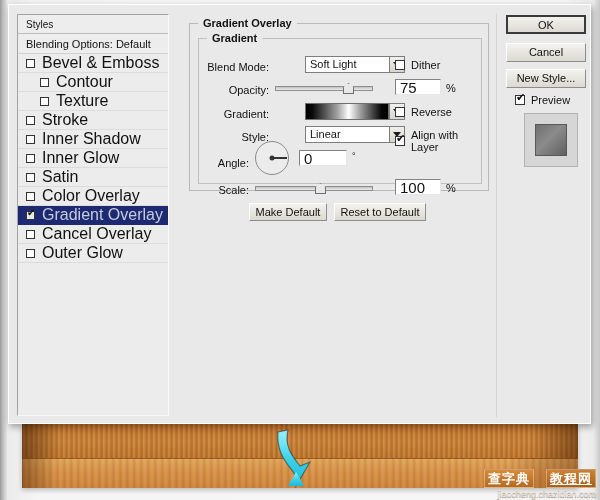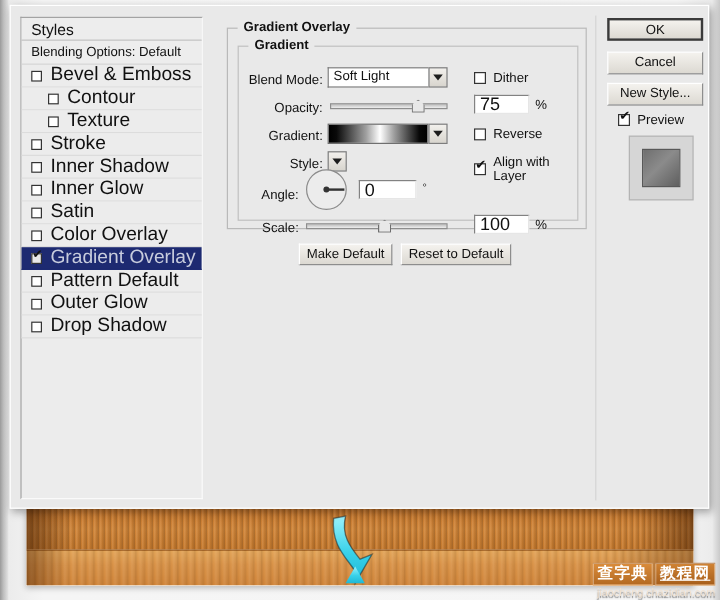--- a/index.html
+++ b/index.html
@@ -72,21 +72,21 @@
     position: absolute; right: 0; top: 34px; width: 70px; height: 30px;
     background: linear-gradient(270deg, rgba(70,30,0,.35), rgba(70,30,0,0));
   }
 
   
   #watermark {
     position: absolute; right: 4px; bottom: 1px;
     text-align: right; line-height: 1;
     pointer-events: none;
   }
-  .wm-row { display: flex; align-items: stretch; gap: 2px; justify-content: flex-end; }
+  .wm-row { display: flex; align-items: stretch; gap: 12px; justify-content: flex-end; }
   .wm-box {
     background: linear-gradient(180deg,#d98b3a,#b46a22);
     color: #fff; font-size: 13px; font-weight: bold;
     padding: 2px 3px; letter-spacing: 1px;
     font-family: "DejaVu Sans", sans-serif;
     border: 1px solid rgba(255,255,255,.35);
   }
   .wm-box.b2 { background: linear-gradient(180deg,#cf8233,#a75f1c); text-decoration: underline; }
   .wm-url {
     margin-top: 2px; font-size: 9px; color: #f3e2cf;
@@ -138,21 +138,21 @@
 
   
   #styles-list {
     position: absolute; left: 8px; top: 9px; width: 152px; height: 402px;
     background: #ececec;
     border: 1px solid #a3a3a3;
     border-right-color: #fafafa; border-bottom-color: #fafafa;
   }
   .sl-header {
     height: 19px; line-height: 19px; padding-left: 8px;
-    font-size: 13px; color: #111; background: #ededed;
+    font-size: 10px; color: #111; background: #ededed;
     border-bottom: 1px solid #bbb;
   }
   .sl-blend {
     height: 20px; line-height: 20px; padding-left: 8px;
     font-size: 11px; color: #111; background: #ededed;
     border-bottom: 1px solid #d2d2d2;
   }
   .sl-item {
     height: 19px; display: flex; align-items: center;
     padding-left: 8px; font-size: 16px; color: #111;
@@ -211,21 +211,21 @@
     position: absolute; left: 8px; top: 14px; width: 284px; height: 146px;
     border: 1px solid #c0c0c0;
   }
   .lbl { font-size: 11px; color: #111; text-align: right; }
   .field {
     background: #fff; border: 1px solid #828282;
     border-right-color: #e6e6e6; border-bottom-color: #e6e6e6;
     font-size: 15px; color: #111; padding-left: 4px;
     display: flex; align-items: center;
   }
-  .combo { position: relative; display: flex; }
+  .combo { position: relative; display: flex; margin-left: 32px; }
   .combo .txt {
     background:#fff; border:1px solid #7d7d7d;
     border-right:none;
     font-size: 11px; color:#111; padding-left: 4px; line-height: 1;
     display:flex; align-items:center;
   }
   .combo .arrowbox {
     width: 16px; background: linear-gradient(180deg,#f2f0ec,#d8d5ce);
     border: 1px solid #7d7d7d; display:flex; align-items:center; justify-content:center;
   }
@@ -397,29 +397,25 @@
       <div class="sl-item">
         <span class="cb"></span>
         <span>Color Overlay</span>
       </div>
       <div class="sl-item selected">
         <span class="cb checked"></span>
         <span>Gradient Overlay</span>
       </div>
       <div class="sl-item">
         <span class="cb"></span>
-        <span>Pattern Default</span>
+        <span>Cancel Overlay</span>
       </div>
       <div class="sl-item">
         <span class="cb"></span>
         <span>Outer Glow</span>
-      </div>
-      <div class="sl-item">
-        <span class="cb"></span>
-        <span>Drop Shadow</span>
       </div>
     </div>
 
     <div id="go-group">
       <span class="group-title">Gradient Overlay</span>
 
       <div id="grad-group">
         <span class="group-title">Gradient</span>
 
         <span class="lbl" style="position:absolute; left:4px; top:22px; width:66px;">Blend Mode:</span>
@@ -451,20 +447,21 @@
               <span class="tri-down"></span>
             </div>
         </div>
         <div class="chk-row" style="position:absolute; left:196px; top:67px;">
           <span class="chk"></span>
           <span>Reverse</span>
         </div>
 
         <span class="lbl" style="position:absolute; left:4px; top:92px; width:66px;">Style:</span>
         <div class="combo" style="position:absolute; left:74px; top:87px; width:100px; height:17px;">
+          <div class="txt" style="width:84px;">Linear</div>
           <div class="arrowbox">
               <span class="tri-down"></span>
             </div>
         </div>
         <div class="chk-row" style="position:absolute; left:196px; top:90px;">
           <span class="chk checked"></span>
           <span>Align with Layer</span>
         </div>
 
         <span class="lbl" style="position:absolute; left:4px; top:118px; width:46px;">Angle:</span>

